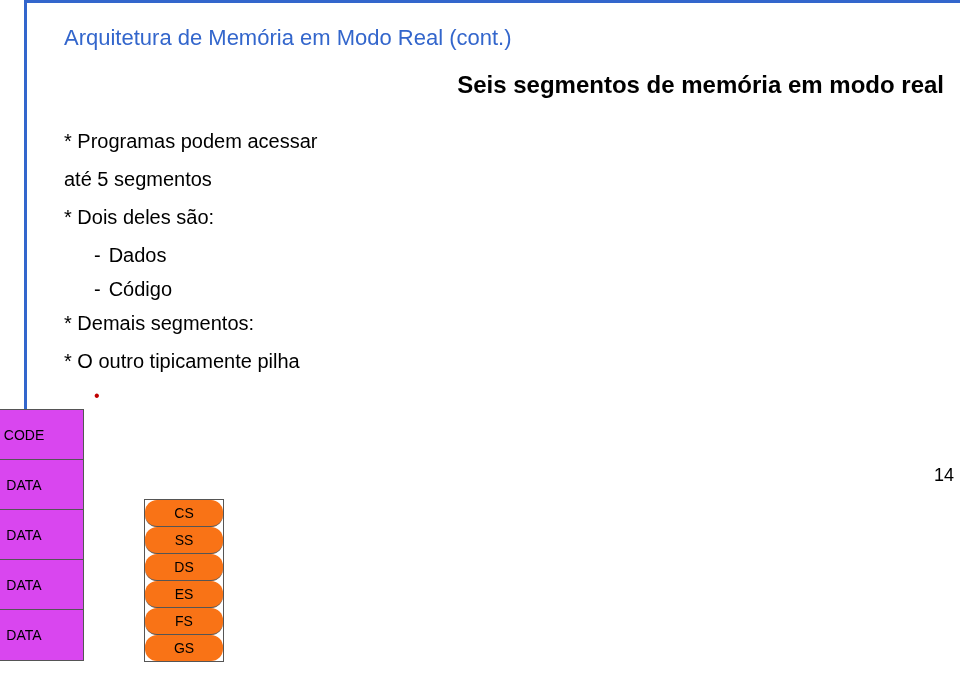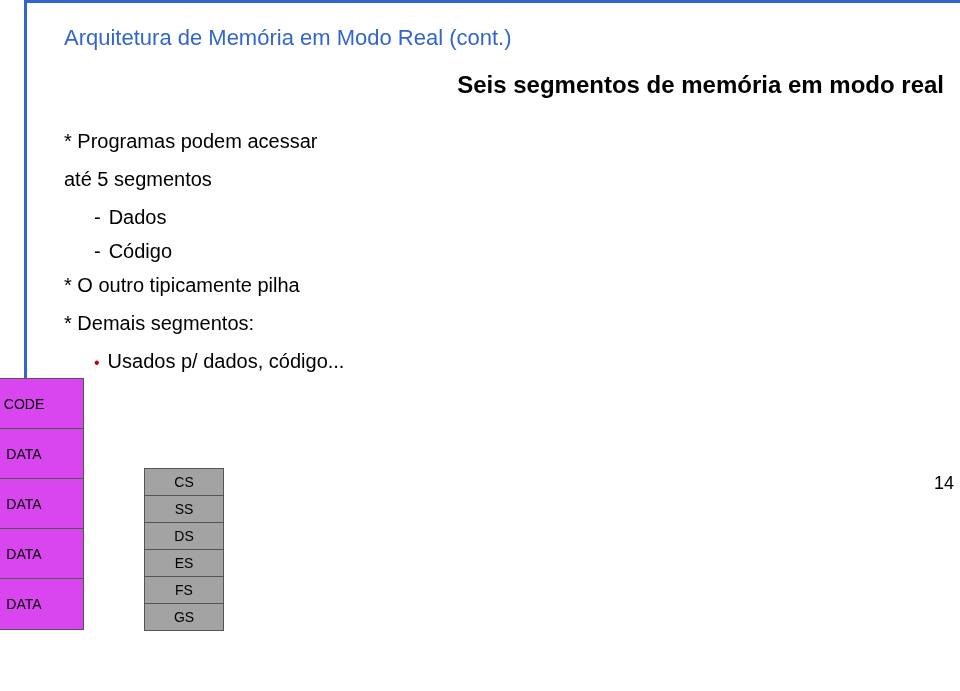--- a/index.html
+++ b/index.html
@@ -98,21 +98,22 @@
       top: 90px;
       border: 1.5px solid #555;
       width: 80px;
     }
 
     .seg-row {
       border-bottom: 1.5px solid #555;
       padding: 5px 8px;
       font-size: 14px;
       text-align: center;
-      background: #a3a3a3;
+      background: #f97316;
+      border-radius: 12px;
     }
 
     .seg-row:last-child {
       border-bottom: none;
     }
 
     
     .mem-table {
       position: absolute;
       right: 0px;
@@ -142,21 +143,21 @@
       position: absolute;
       top: 0;
       left: 0;
       width: 100%;
       height: 100%;
       pointer-events: none;
     }
 
     .page-number {
       position: absolute;
-      bottom: 15px;
+      bottom: 23px;
       right: 30px;
       font-size: 18px;
       color: #000;
     }
 
     .top-border {
       position: absolute;
       top: 0;
       left: 0;
       width: 100%;
@@ -181,33 +182,33 @@
   <div class="left-border"></div>
 
   <div class="title">Arquitetura de Memória em Modo Real (cont.)</div>
 
   <div class="subtitle">Seis segmentos de memória em modo real</div>
 
   <div class="content-area">
     <div class="text-section">
       <div class="bullet-main text-line">* Programas podem acessar</div>
       <div class="bullet-main text-line">até 5 segmentos</div>
+      <div class="bullet-main text-line">* Dois deles são:</div>
       <div class="bullet-sub">
         <span class="dash">-</span>
         <span>Dados</span>
       </div>
       <div class="bullet-sub">
         <span class="dash">-</span>
         <span>Código</span>
       </div>
+      <div class="bullet-main text-line">* Demais segmentos:</div>
       <div class="bullet-main text-line">* O outro tipicamente pilha</div>
-      <div class="bullet-main text-line">* Demais segmentos:</div>
       <div class="bullet-sub">
         <span class="bullet-dot">•</span>
-        <span>Usados p/ dados, código...</span>
       </div>
     </div>
 
     <div class="diagram-section">
       <div class="diagram-inner">
 
         <div class="seg-table">
           <div class="seg-row">CS</div>
           <div class="seg-row">SS</div>
           <div class="seg-row">DS</div>

